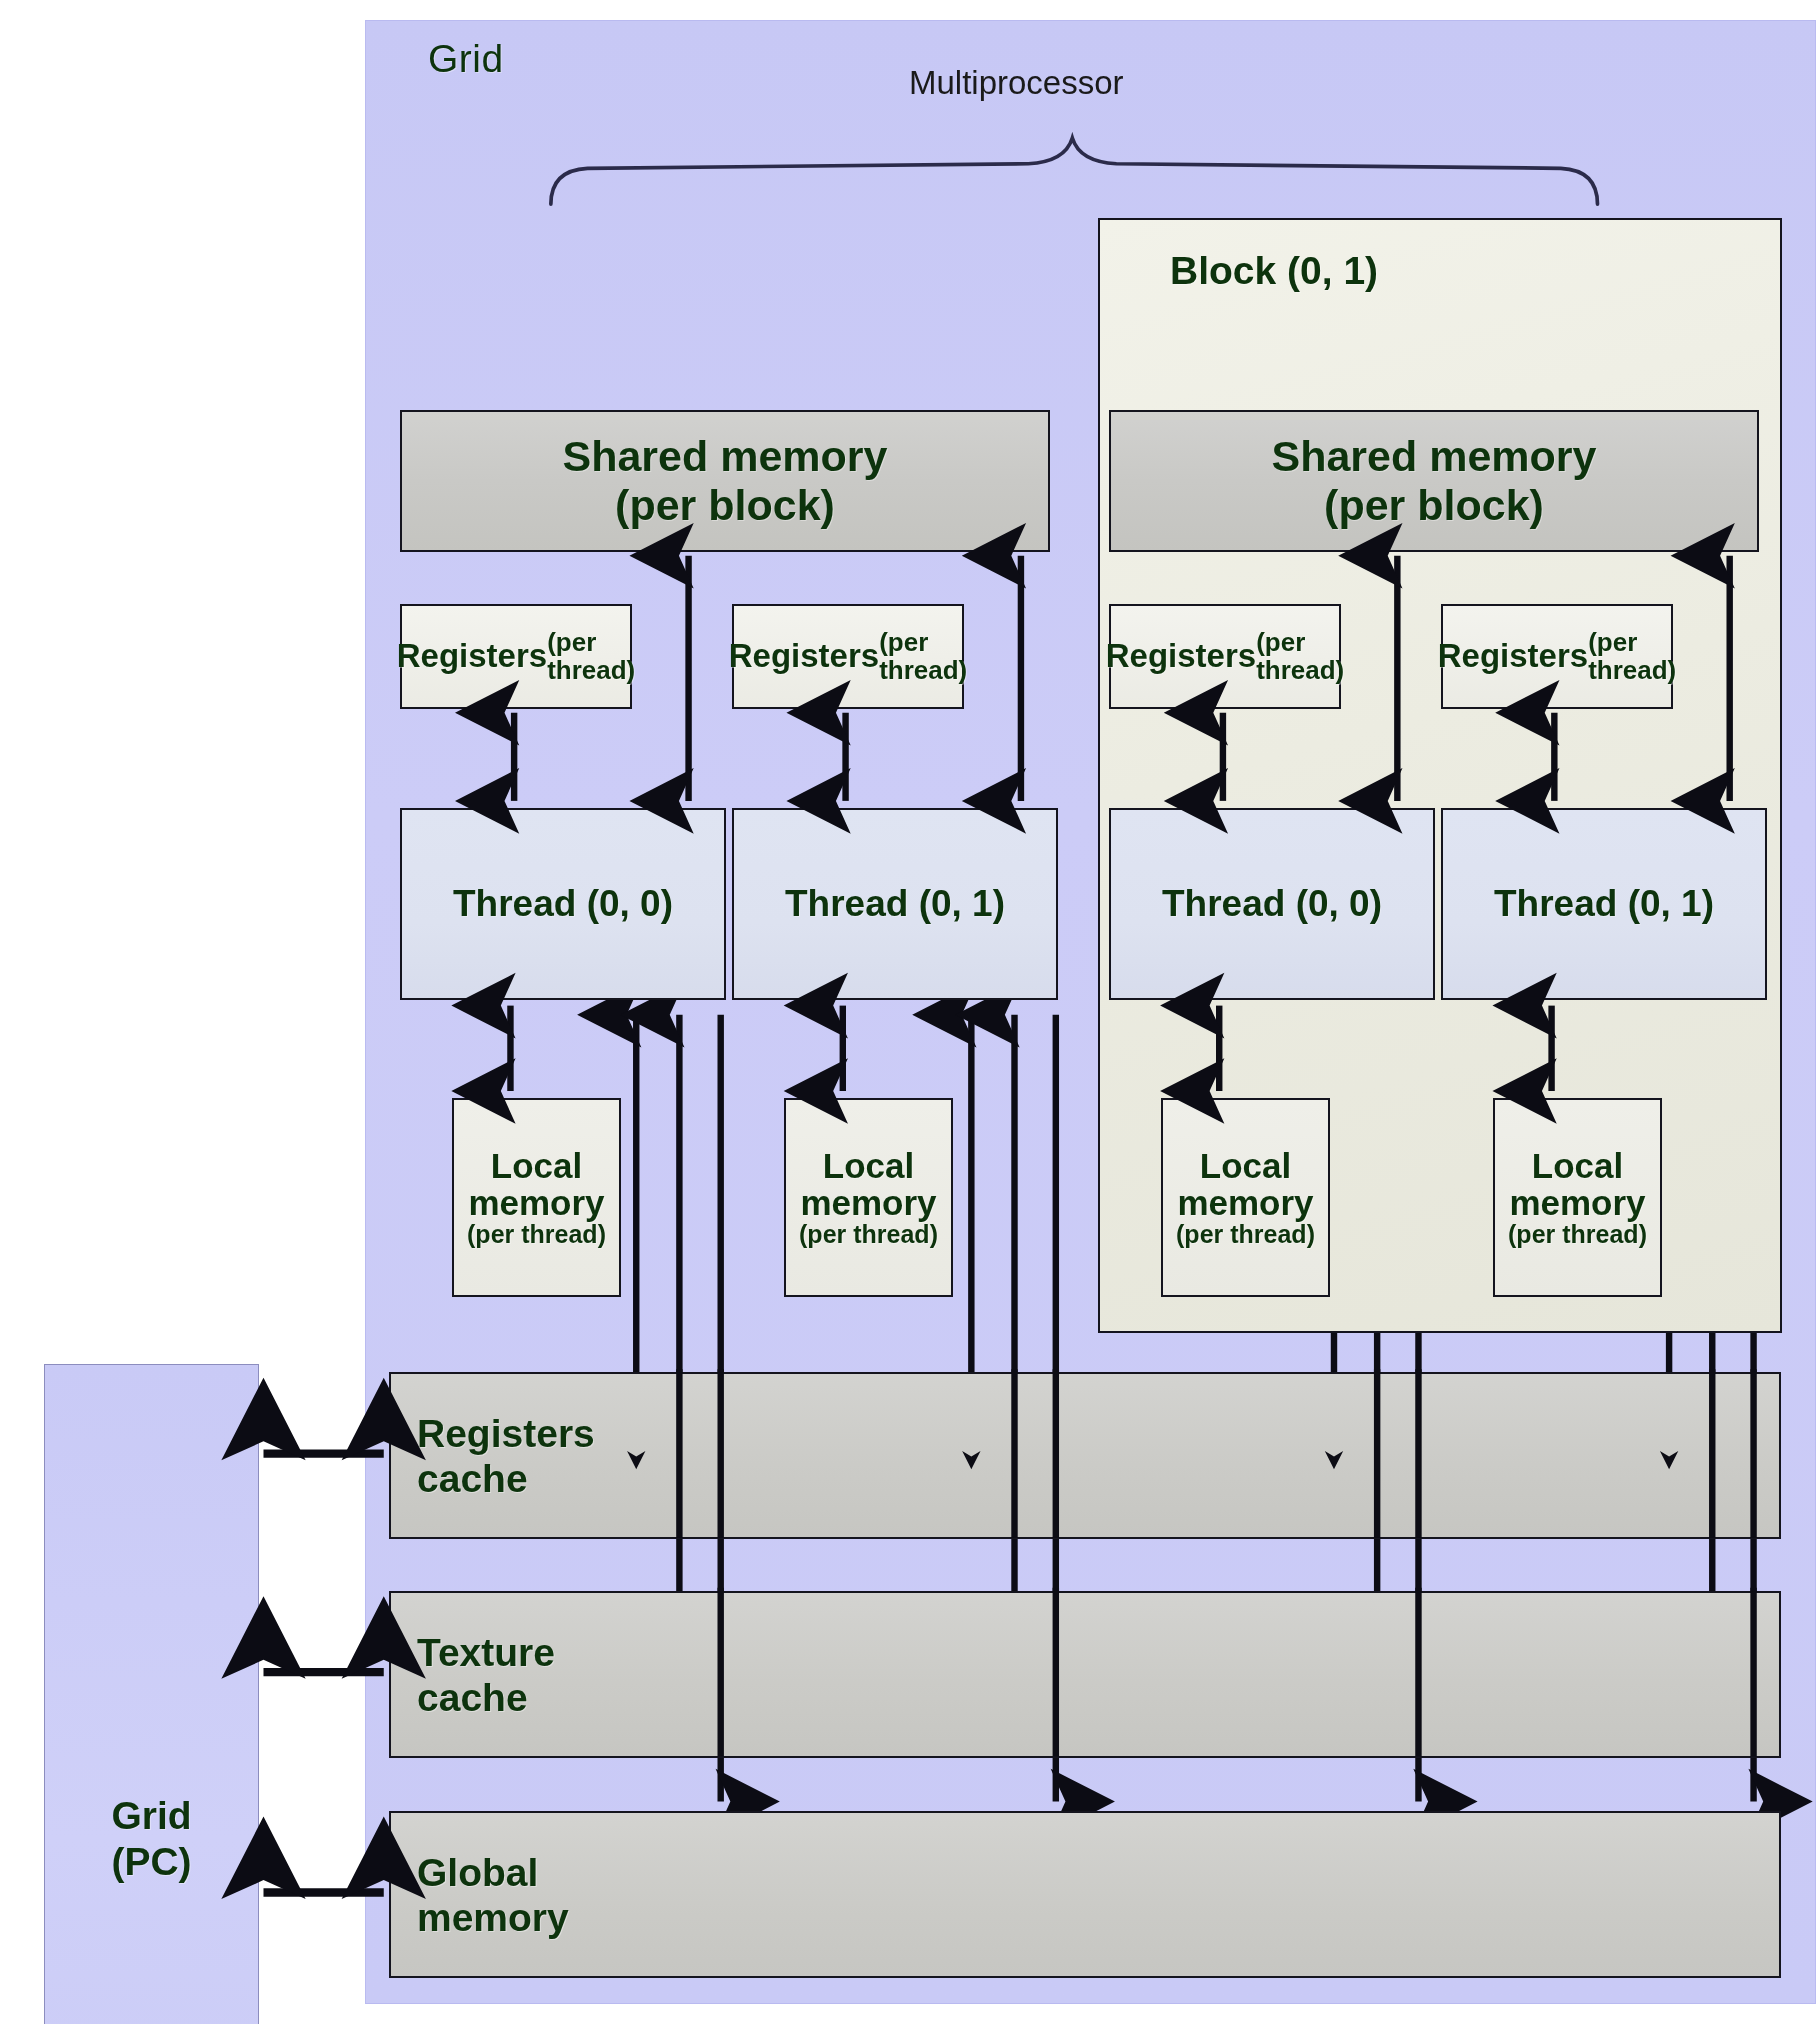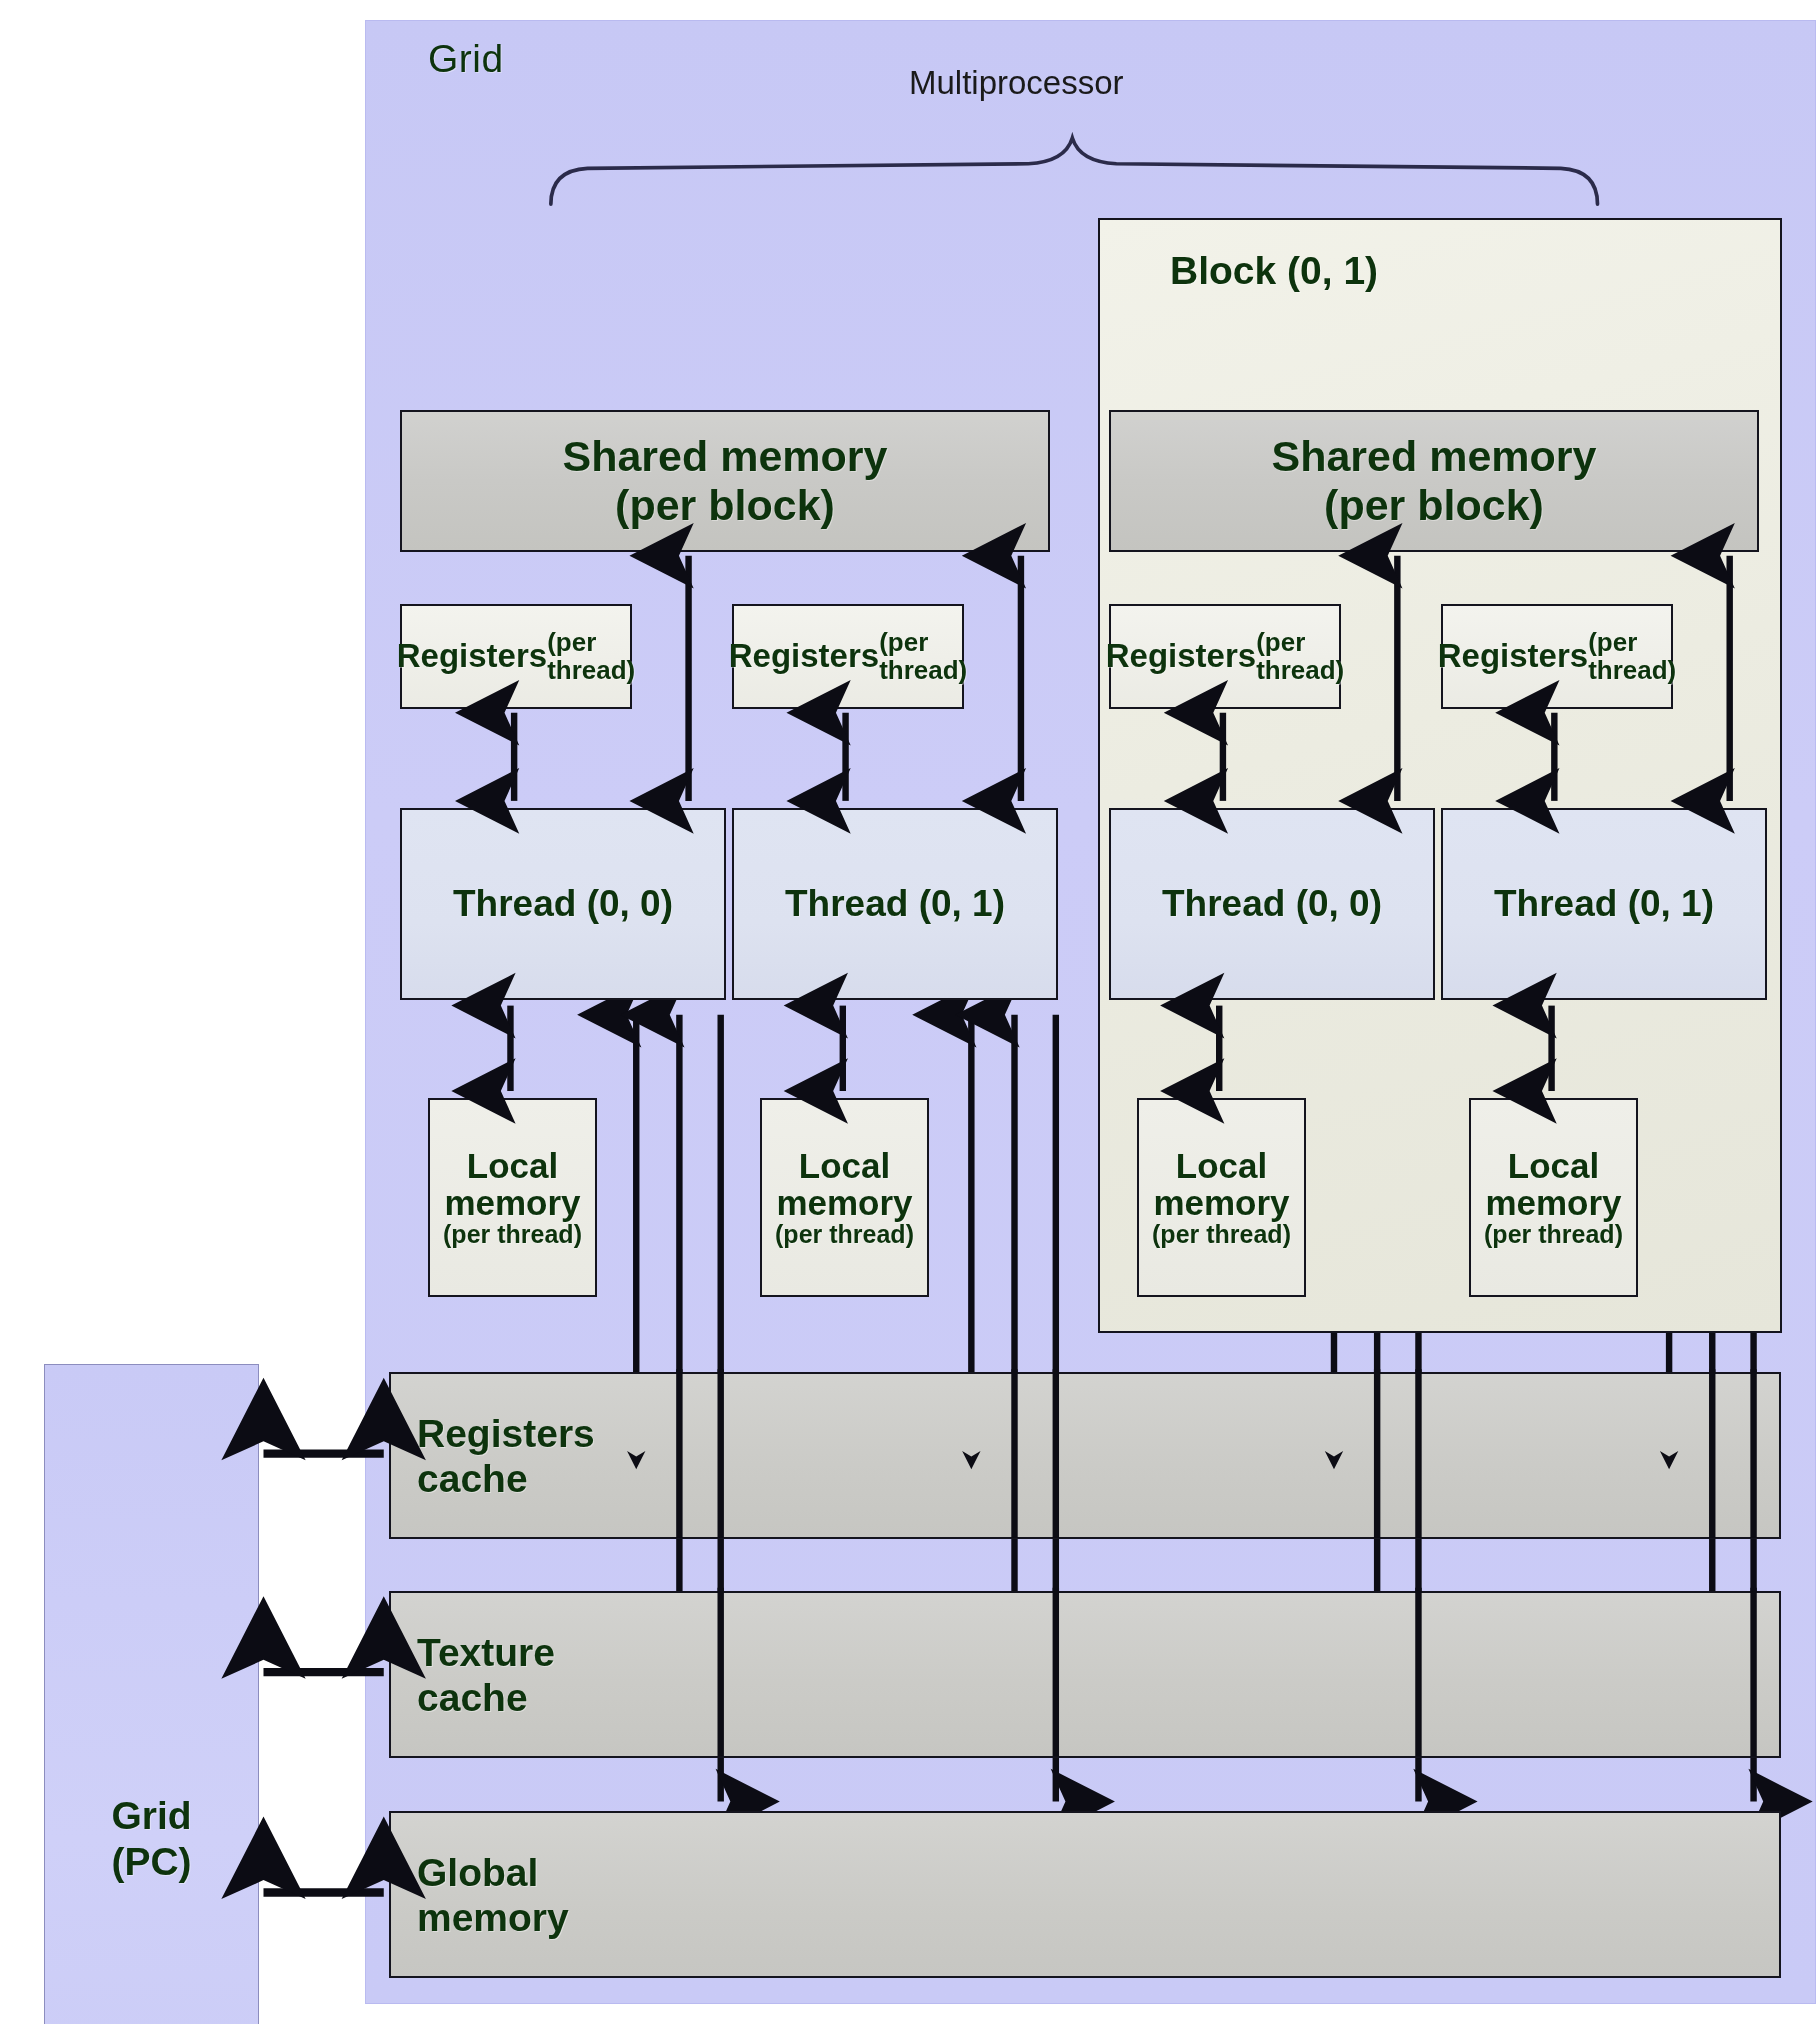--- a/index.html
+++ b/index.html
@@ -77,21 +77,21 @@
     display:flex;align-items:center;justify-content:center;
     font-size:37px;font-weight:bold;color:#0d330d;
     text-shadow:0.9px 0.9px 0 rgba(255,255,255,.35);
   }
 
   .localmem{
     position:absolute;top:1098px;height:195px;
     background:linear-gradient(180deg,#efefe9 0%,#e9e9e2 100%);
     border:2.8px solid #14141e;
     display:flex;flex-direction:column;align-items:center;justify-content:center;
-    color:#0d330d;line-height:1.06;
+    color:#0d330d;line-height:1.06;margin-left:24px;
   }
   .localmem .l1{font-size:35px;font-weight:bold;text-shadow:0.9px 0.9px 0 rgba(255,255,255,.4);}
   .localmem .l2{font-size:35px;font-weight:bold;text-shadow:0.9px 0.9px 0 rgba(255,255,255,.4);}
   .localmem .l3{font-size:25px;font-weight:bold;text-shadow:0.9px 0.9px 0 rgba(255,255,255,.4);}
 
   
   .membar{
     position:absolute;left:389px;width:1388px;
     background:linear-gradient(180deg,#d3d3d0 0%,#cbcbc7 55%,#c6c6c2 100%);
     border:2.8px solid #14141e;

